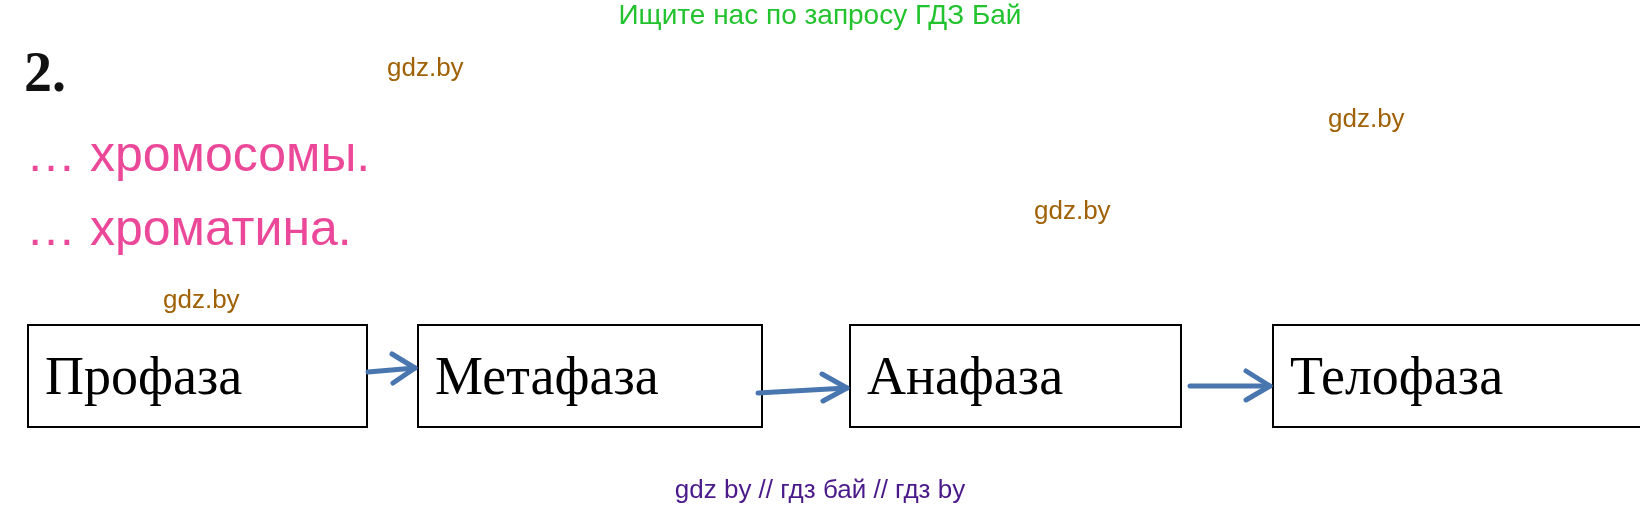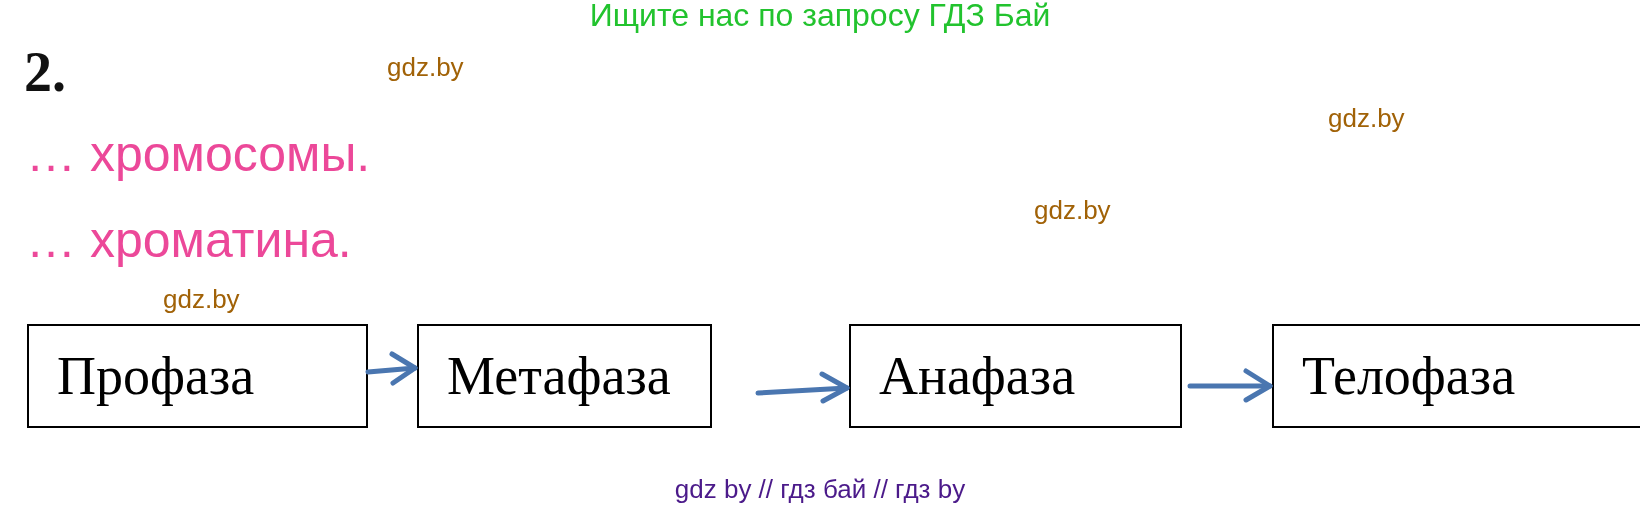--- a/index.html
+++ b/index.html
@@ -1,20 +1,20 @@
 <!DOCTYPE html>
 <html><head>
 <meta charset="utf-8">
 <style>
   html, body { margin: 0; padding: 0; background: #ffffff; }
   body { width: 1640px; height: 508px; position: relative; overflow: hidden; }
   .abs { position: absolute; white-space: nowrap; }
   .banner {
     left: 0; width: 1640px; top: 0; text-align: center;
-    font-family: "Liberation Sans", sans-serif; font-size: 32px;
+    font-family: "Liberation Sans", sans-serif; font-size: 28px;
     color: #22c32e; line-height: 30px;
   }
   .wm {
     font-family: "Liberation Sans", sans-serif; font-size: 26px;
     color: #a16207; line-height: 30px;
   }
   .task-num {
     left: 24px; top: 42px;
     font-family: "Liberation Serif", serif; font-weight: bold;
     font-size: 56px; line-height: 60px; color: #111;
@@ -23,47 +23,47 @@
     left: 26px;
     font-family: Liberation Sans, sans-serif; font-size: 50px;
     line-height: 56px; color: #ec4899;
   }
   .box {
     position: absolute; top: 324px; height: 104px;
     border: 2px solid #000; box-sizing: border-box;
     font-family: "Liberation Serif", serif; font-size: 54px;
     color: #000; display: flex; align-items: center;
   }
-  .box span { padding-left: 28px; text-align: right; }
+  .box span { padding-left: 16px; text-align: right; }
   .footer {
     left: 0; width: 1640px; top: 474px; text-align: center;
     font-family: "Liberation Sans", sans-serif; font-size: 26px;
     color: #4b1a8a; line-height: 30px;
   }
   svg.arrows { position: absolute; left: 0; top: 0; }
 </style>
 </head>
 <body>
 
 <div class="abs banner">Ищите нас по запросу ГДЗ Бай</div>
 
 <div class="abs wm" style="left:387px; top:52px;">gdz.by</div>
 <div class="abs wm" style="left:1328px; top:103px;">gdz.by</div>
 <div class="abs wm" style="left:1034px; top:195px;">gdz.by</div>
 <div class="abs wm" style="left:163px; top:284px;">gdz.by</div>
 
 <div class="abs task-num">2.</div>
 <div class="abs line" style="top:126px;">… хромосомы.</div>
-<div class="abs line" style="top:212px;">… хроматина.</div>
+<div class="abs line" style="top:200px;">… хроматина.</div>
 
 <div>
   <div class="box" style="left:27px; width:341px;">
     <span>Профаза</span>
   </div>
-  <div class="box" style="left:417px; width:295px;">
+  <div class="box" style="left:417px; width:346px;">
     <span>Метафаза</span>
   </div>
   <div class="box" style="left:849px; width:333px;">
     <span>Анафаза</span>
   </div>
   <div class="box" style="left:1272px; width:381px;">
     <span>Телофаза</span>
   </div>
 
   <svg class="arrows" width="1640" height="508">

